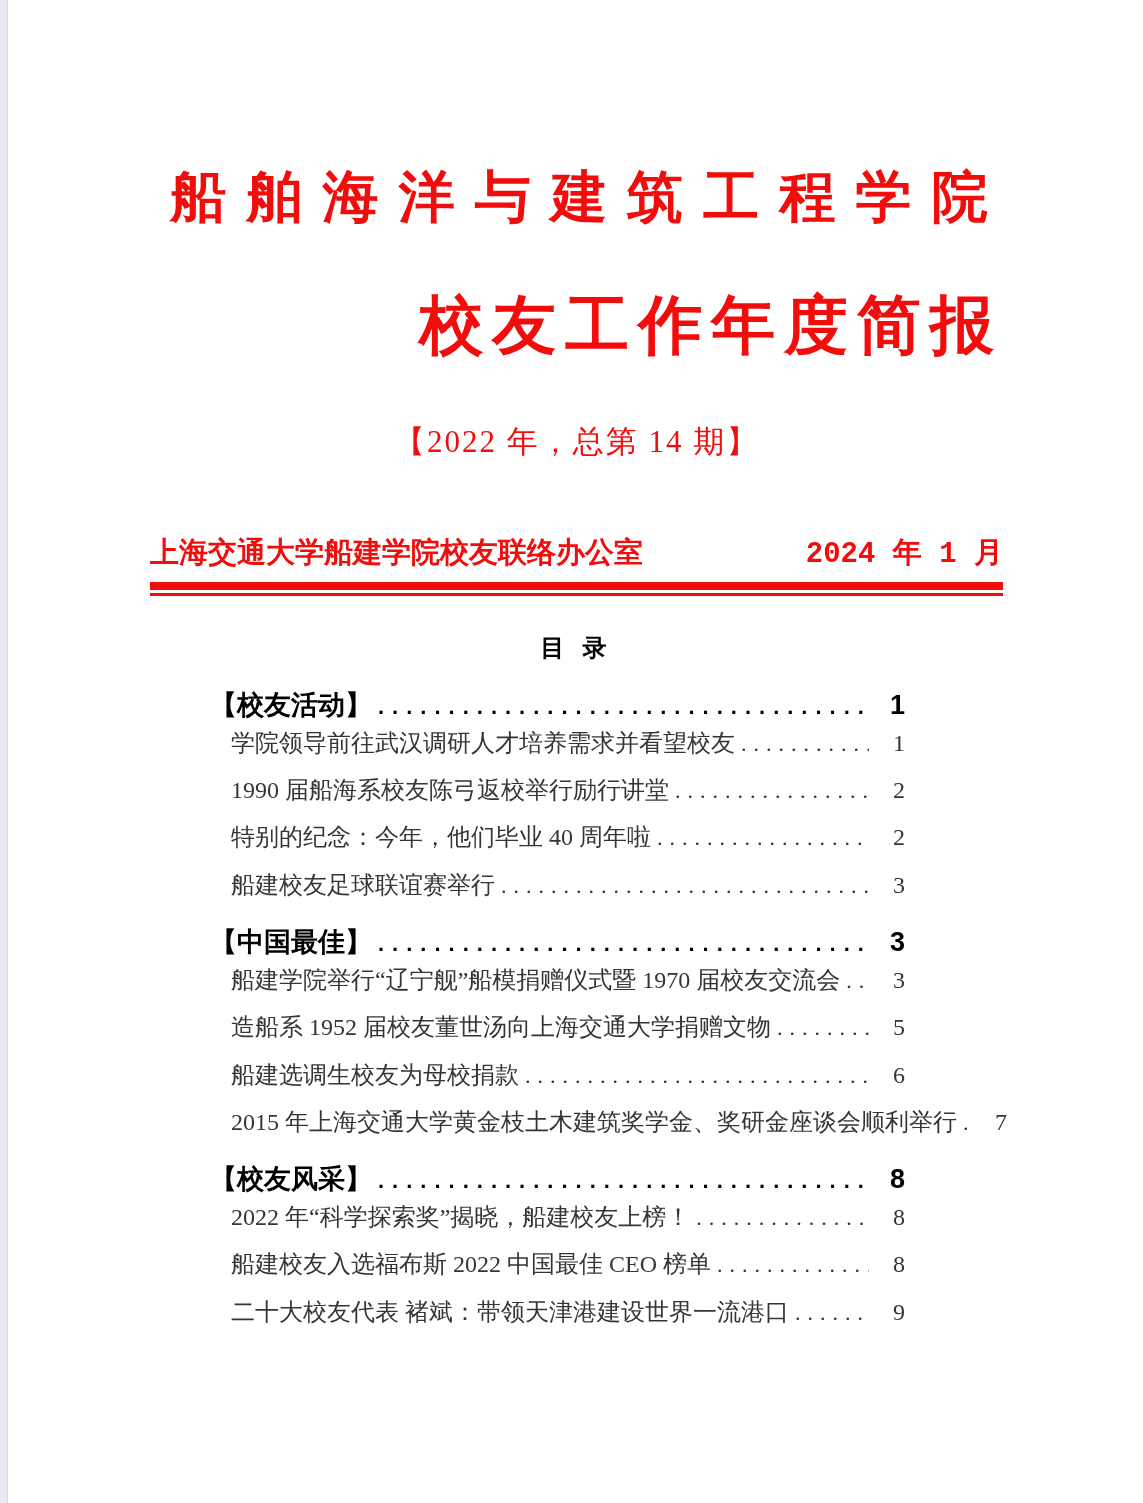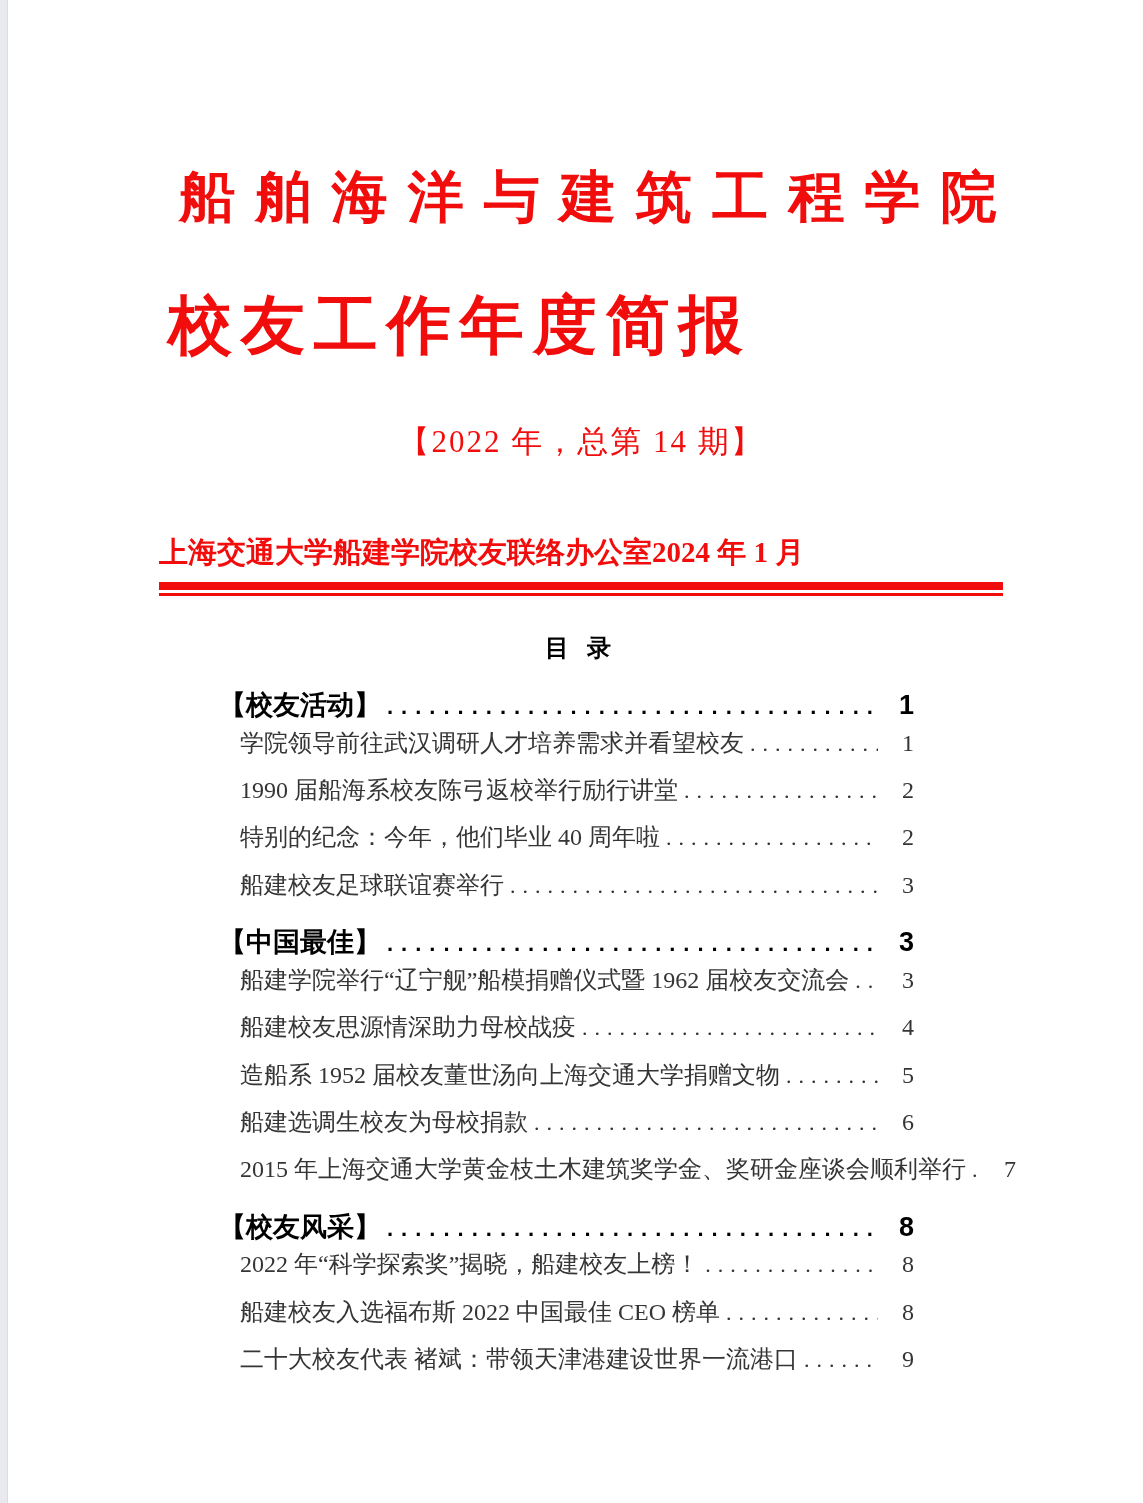--- a/index.html
+++ b/index.html
@@ -8,57 +8,57 @@
     font-family:"Liberation Serif","DejaVu Serif",serif;
     overflow:hidden;
   }
   .edge-strip{
     position:absolute;left:0;top:0;width:7px;height:1503px;
     background:#e9e9f0;border-right:1px solid #dcdce4;
   }
   .content{
     position:relative;
     padding:0 140px 0 150px;
-    margin-left:9px;
   }
   .doc-title{
     margin:160px 0 0 0;
     text-align:center;
     font-family:"Liberation Sans","DejaVu Sans",sans-serif;
     font-weight:bold;
     font-size:56px;
     letter-spacing:0.36em;
     text-indent:0.36em;
     color:var(--red,#f20d0d);
     white-space:nowrap;
   }
   .doc-subtitle{
     margin:46px 0 0 0;
-    text-align:left;
+    text-align:right;
     font-family:"Liberation Serif","DejaVu Serif",serif;
     font-weight:bold;
     font-size:64px;
     letter-spacing:0.14em;
     text-indent:0.14em;
     color:var(--red,#f20d0d);
     white-space:nowrap;
   }
   .issue-line{
     margin-top:52px;
     text-align:center;
     font-size:31px;
     color:var(--red,#f20d0d);
     letter-spacing:2px;
     font-family:Liberation Serif, serif;
   }
   .office-row{
     margin-top:70px;
     display:flex;
+    justify-content:space-between;
     align-items:baseline;
-    font-family:Liberation Serif, serif;
+    font-family:Liberation Mono, monospace;
     font-weight:bold;
     font-size:29px;
     color:var(--red,#f20d0d);
   }
   .red-rule{
     margin-top:9px;
     height:3px;
     border-top:8px solid var(--red,#f20d0d);
     border-bottom:3px solid var(--red,#f20d0d);
   }
@@ -154,28 +154,23 @@
         <span class="t">船建校友足球联谊赛举行</span>
         <span class="leader"></span>
         <span class="pg">3</span>
       </div>
       <div class="toc-row section">
         <span class="t">【中国最佳】</span>
         <span class="leader"></span>
         <span class="pg">3</span>
       </div>
       <div class="toc-row item">
-        <span class="t">船建学院举行“辽宁舰”船模捐赠仪式暨 1962 届校友交流会</span>
+        <span class="t">船建学院举行“辽宁舰”船模捐赠仪式暨 1970 届校友交流会</span>
         <span class="leader"></span>
         <span class="pg">3</span>
-      </div>
-      <div class="toc-row item">
-        <span class="t">船建校友思源情深助力母校战疫</span>
-        <span class="leader"></span>
-        <span class="pg">4</span>
       </div>
       <div class="toc-row item">
         <span class="t">造船系 1952 届校友董世汤向上海交通大学捐赠文物</span>
         <span class="leader"></span>
         <span class="pg">5</span>
       </div>
       <div class="toc-row item">
         <span class="t">船建选调生校友为母校捐款</span>
         <span class="leader"></span>
         <span class="pg">6</span>

